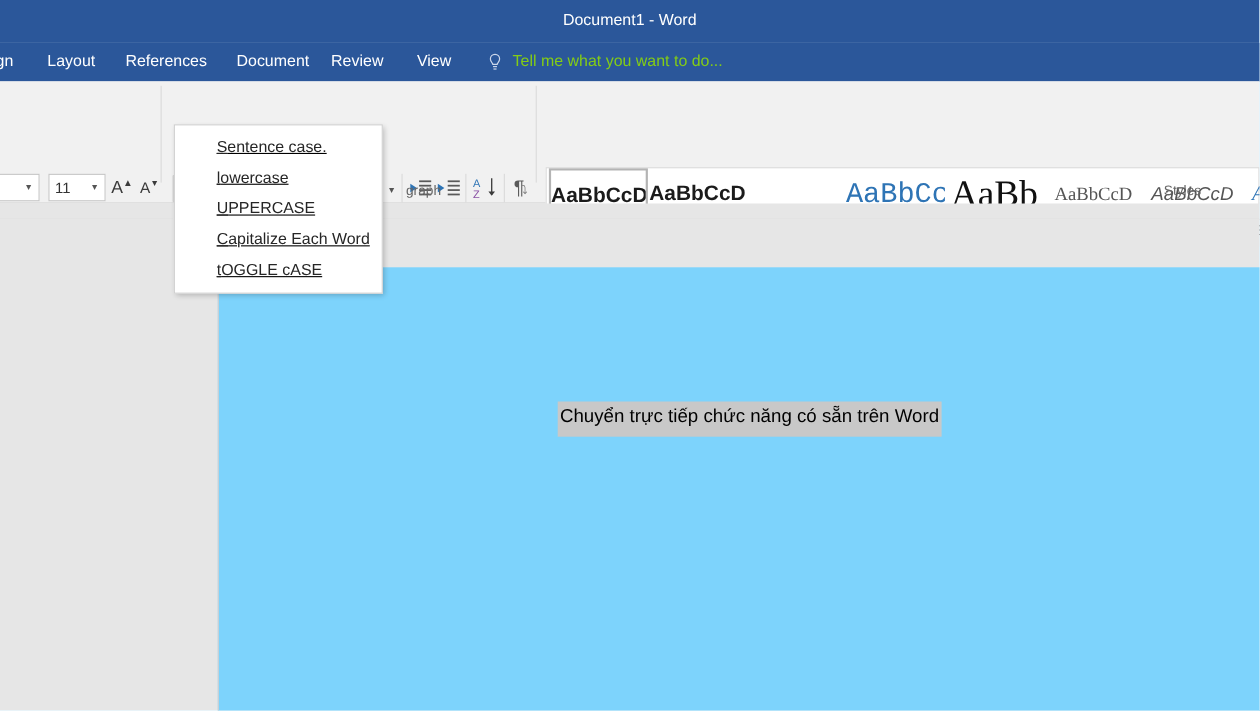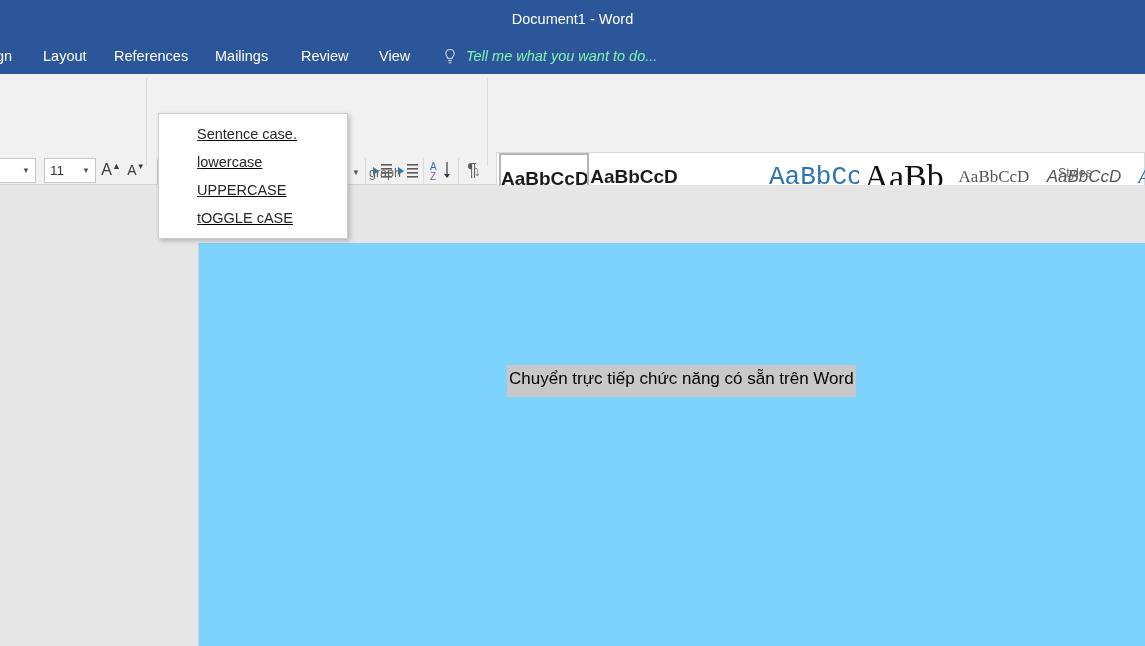--- a/index.html
+++ b/index.html
@@ -52,23 +52,22 @@
     color: #ffffff;
     font-size: 14.5px;
     padding: 0 2px;
     cursor: default;
   }
   .tellme {
     position: absolute;
     top: 0; left: 442px;
     height: 35px;
     line-height: 35px;
-    color: #86efac;
+    color: #84cc16;
     font-size: 14.5px;
-    font-style: italic;
   }
   .bulb-icon {
     position: absolute;
     left: 442px; top: 9px;
     width: 16px; height: 18px;
   }
 
   
   .ribbon {
     position: absolute;
@@ -249,21 +248,21 @@
 <div id="app">
 
   <div class="titlebar">
     <div class="titlebar-text">Document1 - Word</div>
   </div>
 
   <div class="tabstrip">
     <div class="tab" style="left:-6px;">gn</div>
     <div class="tab" style="left:41px;">Layout</div>
     <div class="tab" style="left:112px;">References</div>
-    <div class="tab" style="left:213px;">Mailings</div>
+    <div class="tab" style="left:213px;">Document</div>
     <div class="tab" style="left:299px;">Review</div>
     <div class="tab" style="left:377px;">View</div>
 
     <svg class="bulb-icon" viewBox="0 0 16 18">
       <path d="M8 1.5c-2.5 0-4.2 1.9-4.2 4.1 0 1.7 1 2.8 1.7 3.7.3.4.5.8.5 1.2h4c0-.4.2-.8.5-1.2.7-.9 1.7-2 1.7-3.7C12.2 3.4 10.5 1.5 8 1.5z" fill="none" stroke="#ccd7ea" stroke-width="1.1"></path>
       <rect x="6.2" y="12" width="3.6" height="1.1" fill="#ccd7ea"></rect>
       <rect x="6.6" y="14.2" width="2.8" height="1.1" fill="#ccd7ea"></rect>
     </svg>
     <div class="tellme" style="left:466px;">Tell me what you want to do...</div>
   </div>
@@ -469,17 +468,20 @@
     <div class="menu-item">
       <span class="accel">S</span><span>entence case.</span>
     </div>
     <div class="menu-item">
       <span class="accel">l</span><span>owercase</span>
     </div>
     <div class="menu-item">
       <span class="accel">U</span><span>PPERCASE</span>
     </div>
     <div class="menu-item">
+      <span class="accel">C</span><span>apitalize Each Word</span>
+    </div>
+    <div class="menu-item">
       <span class="accel">t</span><span>OGGLE cASE</span>
     </div>
   </div>
 
 </div>
 
 </body></html>

